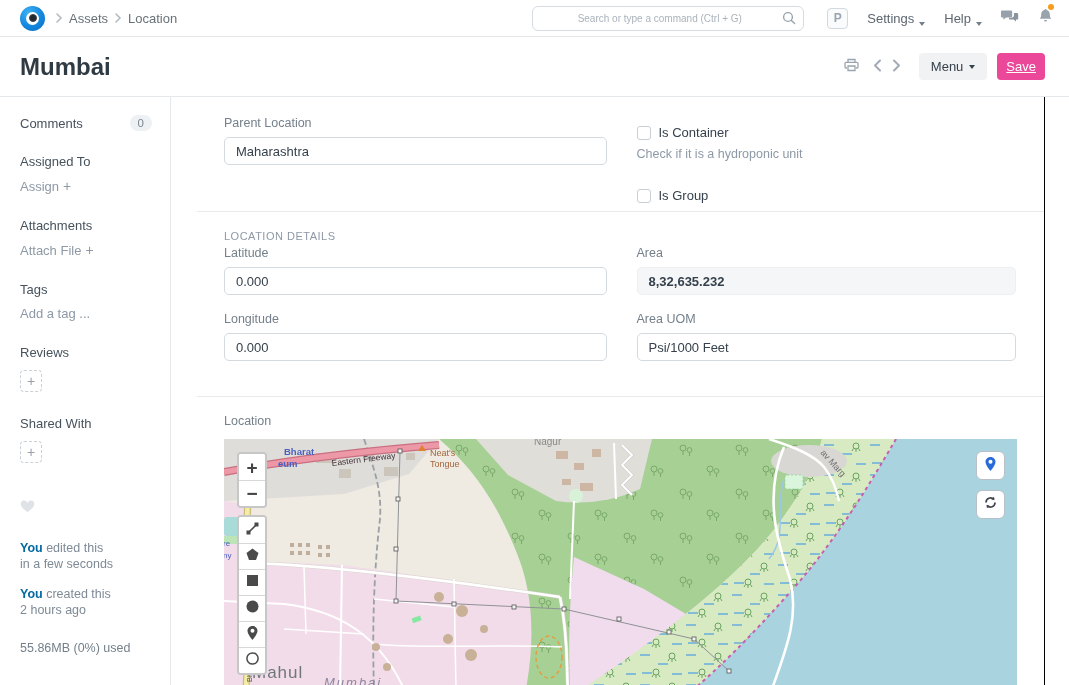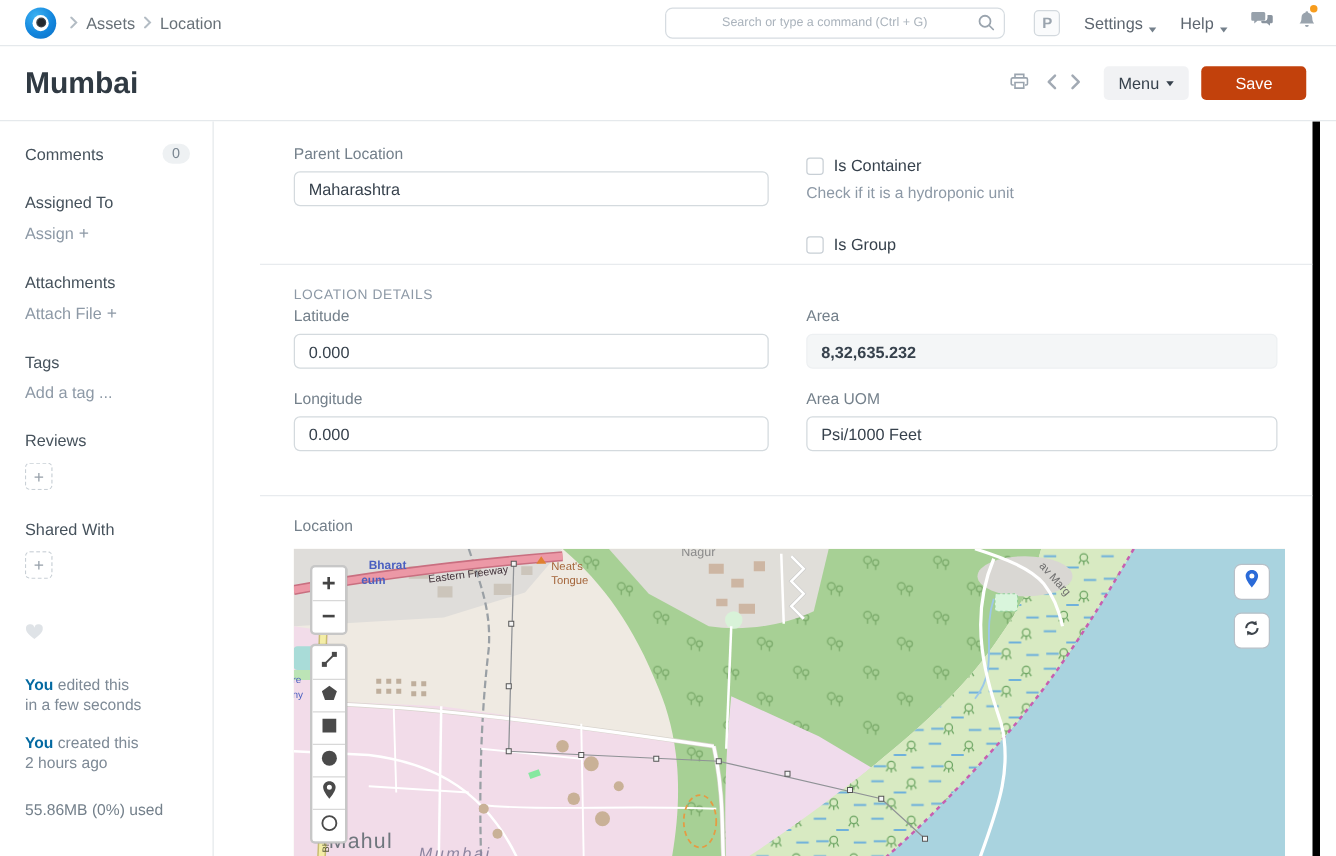--- a/index.html
+++ b/index.html
@@ -30,39 +30,39 @@
   .bell-dot { position:absolute; right:-1px; top:-4px; width:6px; height:6px; background:#f79c1d; border-radius:50%; }
   
   .page-header { position:absolute; left:0; top:37px; width:1069px; height:60px; background:#fff;
     border-bottom:1px solid #e5e9ec; display:flex; align-items:center; padding:0 24px 0 20px; z-index:20; }
   .page-title { font-size:24px; font-weight:600; color:#303a43; }
   .hd-actions { margin-left:auto; display:flex; align-items:center; }
   .icon-btn { background:none; border:none; padding:0 5px; cursor:pointer; display:flex; align-items:center; }
   .btn { height:27px; border:none; border-radius:4px; font-size:13px; font-family:inherit; cursor:pointer;
     display:inline-flex; align-items:center; justify-content:center; gap:6px; padding:0 12px; }
   .btn-default { background:#f1f2f4; color:#36414c; margin-left:13px; }
-  .btn-primary { background:#c2410c; color:#fff; font-weight:500; margin-left:10px; padding:0 27px; }
+  .btn-primary { background:#ec4899; color:#fff; font-weight:500; margin-left:10px; padding:0 9px;text-decoration:underline; }
   
   .sidebar { position:absolute; left:0; top:97px; width:171px; bottom:0; border-right:1px solid #e5e9ec;
     padding:18px 18px 0 20px; background:#fff; }
   .sb-row { display:flex; align-items:center; justify-content:space-between; margin-bottom:23px; cursor:pointer; }
   .sb-head { font-size:13px; color:#46525c; font-weight:500; }
   .badge { background:#eef1f3; color:#7a8691; border-radius:10px; font-size:11.5px; padding:2px 8px; }
   .sb-group { margin-bottom:24px; }
   .sb-action { font-size:13px; color:#8d99a6; margin-top:9px; cursor:pointer; }
   .plus-icon::after { content:"+"; margin-left:4px; font-size:14px; }
   .dash-btn { width:22px; height:22px; border:1px dashed #c9d0d6; border-radius:4px; background:#fff;
     color:#98a1ab; font-size:14px; display:flex; align-items:center; justify-content:center; margin-top:10px; cursor:pointer; }
   .heart { margin:36px 0 24px; }
   .tl { font-size:12.5px; color:#7e8a96; line-height:15.5px; margin-bottom:15px; }
   .tl b { color:#0369a1; font-weight:700; }
   .storage { font-size:12.5px; color:#74808b; margin-top:23px; }
   
-  .main { position:absolute; left:208px; top:97px; width:848px; bottom:0; background:#fff;
-    border-right:6px solid #000000; overflow:hidden; }
+  .main { position:absolute; left:197px; top:97px; width:848px; bottom:0; background:#fff;
+    border-right:1px solid #000000; overflow:hidden; }
   .sec { padding-left:27px; padding-right:28px; border-bottom:1px solid #e8ebee; }
   .sec1 { height:115px; padding-top:19px; }
   .sec2 { height:185px; padding-top:18px; }
   .sec3 { padding-top:17px; border-bottom:none; }
   .frow { display:flex; gap:30px; }
   .fcol { width:383px; }
   .fcol2 { width:380px; }
   .flabel { font-size:12.5px; color:#74808b; display:block; margin-bottom:7px; }
   .finput { width:100%; height:28px; border:1px solid #d4dade; border-radius:5px; padding:0 11px;
     font-size:13px; color:#36414c; font-family:inherit; background:#fff; }

